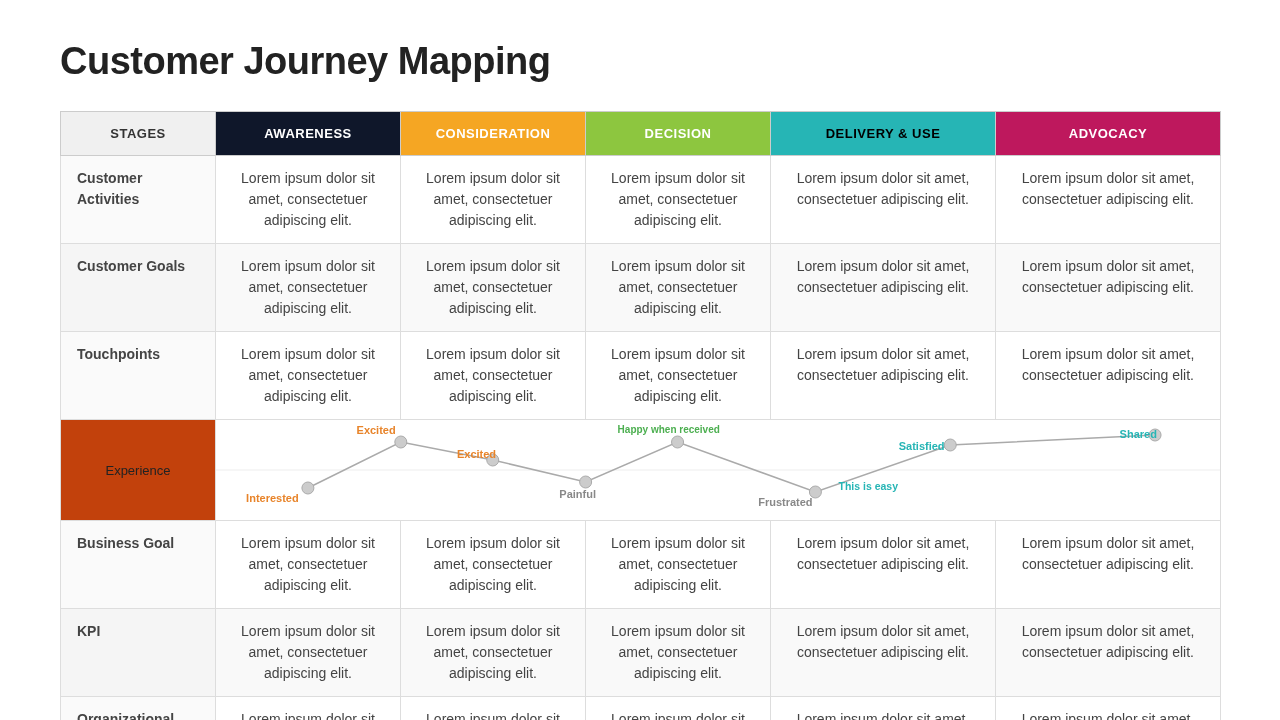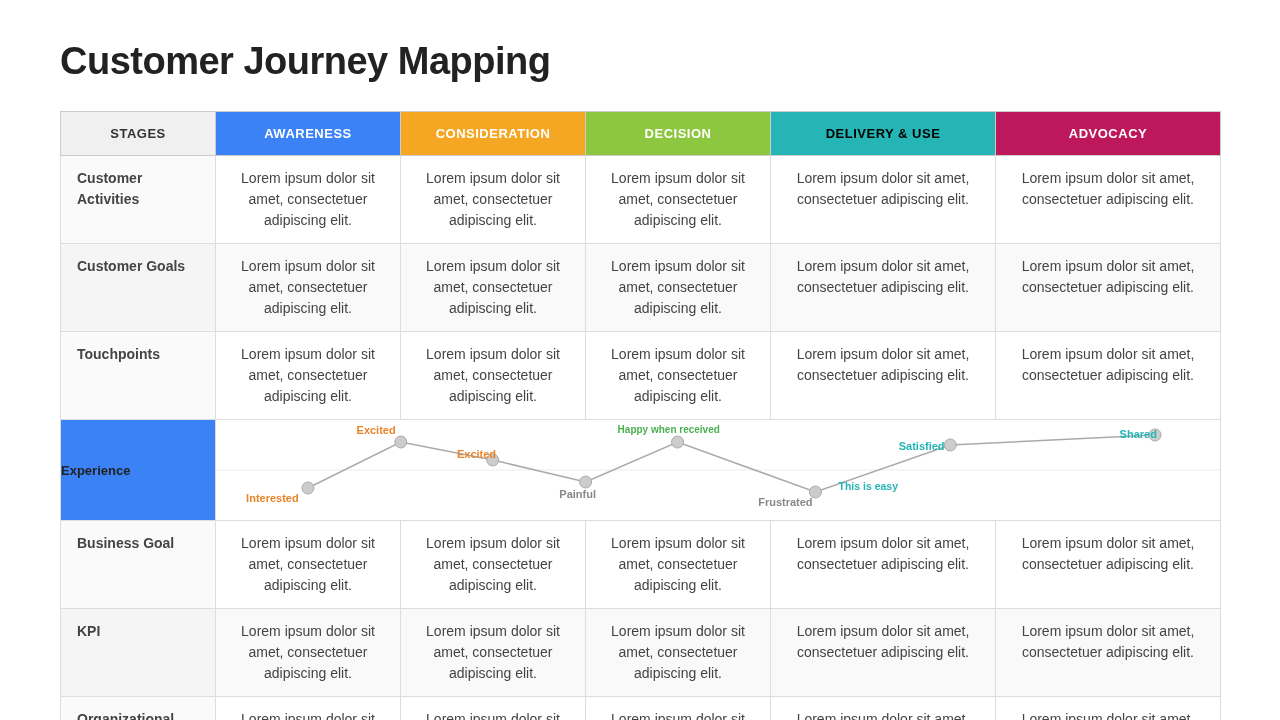--- a/index.html
+++ b/index.html
@@ -41,21 +41,21 @@
       letter-spacing: 0.5px;
       border: 1px solid #ccc;
     }
     .th-stages {
       background: #f0f0f0;
       color: #333;
       text-align: left;
       padding-left: 16px;
       width: 160px;
     }
-    .th-awareness { background: #3b82f6; color: #fff; }
+    .th-awareness { background: #0f172a; color: #fff; }
     .th-consideration { background: #f5a623; color: #fff; }
     .th-decision { background: #8dc63f; color: #fff; }
     .th-delivery { background: #26b5b5; color: #000000; }
     .th-advocacy { background: #be185d; color: #fff; }
 
     
     .data-row td {
       border: 1px solid #ddd;
       padding: 12px 22px;
       font-size: 14px;
@@ -71,26 +71,26 @@
       text-align: left !important;
       padding-left: 16px !important;
       background: #fafafa;
     }
     .experience-row td {
       border: 1px solid #ddd;
       padding: 0;
       vertical-align: middle;
     }
     .experience-label {
-      font-weight: 700;
+      font-weight: 400;
       font-size: 13px;
       color: #222;
-      text-align: left;
+      text-align: center;
       padding: 12px 16px;
-      background: #3b82f6;
+      background: #c2410c;
       vertical-align: middle;
     }
     .experience-chart-cell {
       padding: 0 !important;
       position: relative;
       height: 100px;
     }
     .experience-chart-container {
       position: relative;
       width: 100%;

